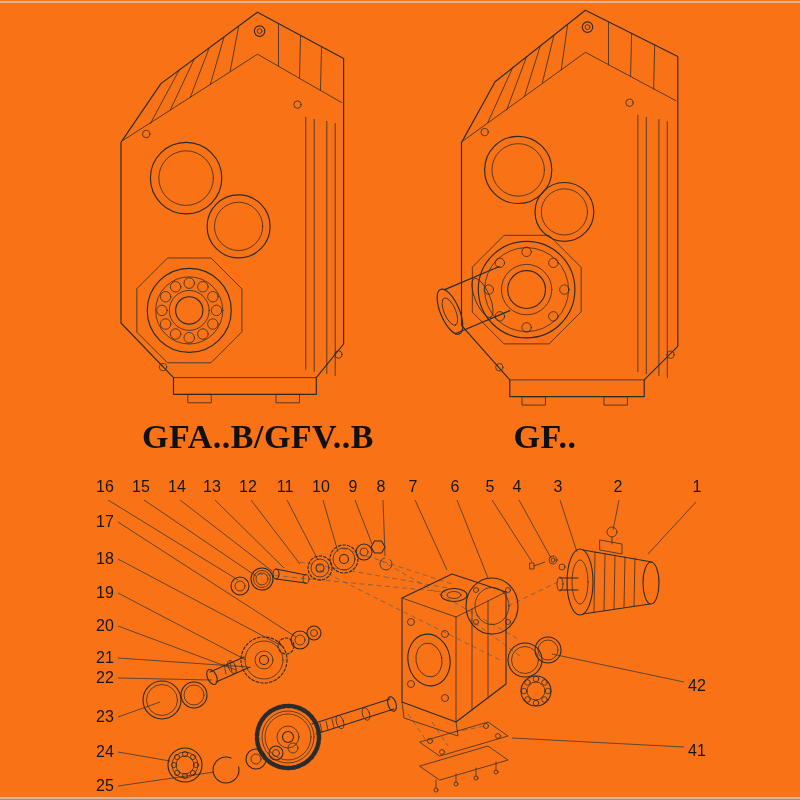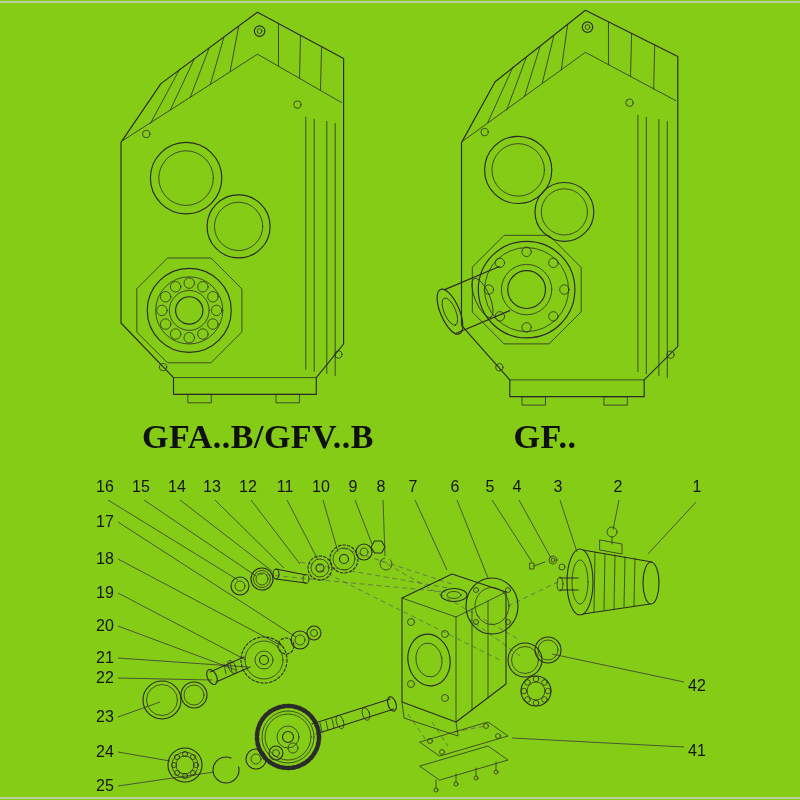--- a/index.html
+++ b/index.html
@@ -1,16 +1,16 @@
 <!DOCTYPE html>
 <html><head>
 <meta charset="utf-8">
 <style>
   html,body{margin:0;padding:0;background:#f4f4f4;}
-  .page{width:800px;height:800px;background:#84cc16;position:relative;margin:0 auto;overflow:hidden;}
+  .page{width:800px;height:800px;background:#f97316;position:relative;margin:0 auto;overflow:hidden;}
   svg{display:block;}
   .s{stroke:#2b2b2b;fill:none;stroke-width:1.1;stroke-linejoin:round;stroke-linecap:round;}
   .t{stroke-width:.75;}
   .teeth{stroke-dasharray:2.6 2;}
   .gearteeth{stroke-width:4.5;stroke-dasharray:2.8 2.4;}
   .dash{stroke:#5a5a5a;fill:none;stroke-width:.7;stroke-dasharray:5 3.5;}
   .lead{stroke:#3a3a3a;stroke-width:.8;fill:none;}
   text.num{font:16px "Liberation Sans", sans-serif;fill:#161616;}
   text.model{font:700 34px "Liberation Serif", serif;fill:#101010;letter-spacing:.5px;}
   .edge{stroke:#cfcfcf;stroke-width:1.5;}

